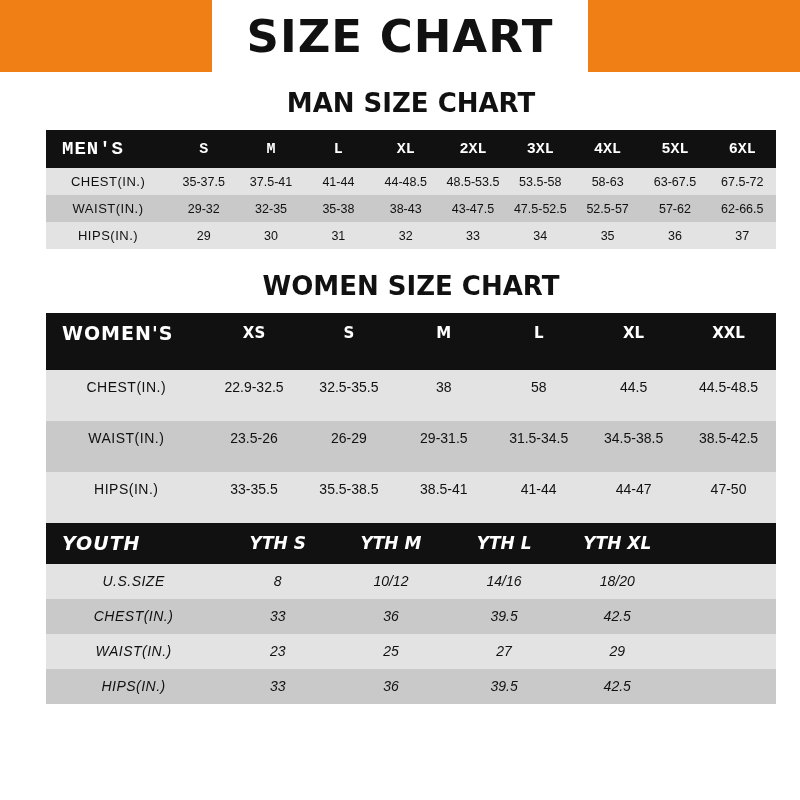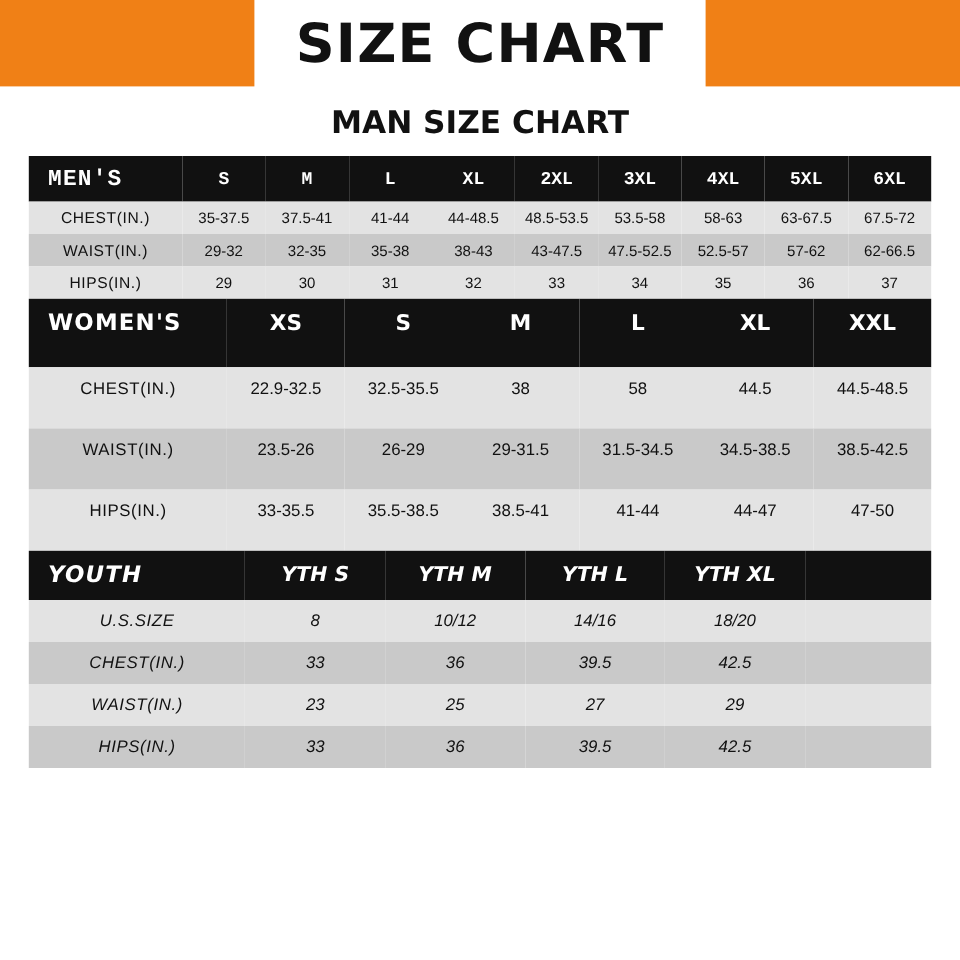--- a/index.html
+++ b/index.html
@@ -41,20 +41,21 @@
     font-weight: bold;
     font-size: 45px;
     letter-spacing: 1px;
     color: #111111;
     text-align: center;
     white-space: nowrap;
   }
 
   .content {
     padding: 0 24px;
+    margin-left: 22px;
   }
 
   .section-title {
     text-align: center;
     font-family: "DejaVu Sans", sans-serif;
     font-weight: bold;
     font-size: 26px;
     color: #111111;
     letter-spacing: 0px;
   }
@@ -103,21 +104,21 @@
     letter-spacing: 0.5px;
   }
 
   
   #men-table thead th { font-size: 15px; font-family: Liberation Mono, monospace; }
   #men-table thead th.rowlabel-head { font-size: 19px; }
   #men-table tbody td { font-size: 12.5px; }
   #men-table tbody td.rowlabel { font-size: 13px; }
 
   
-  #women-table thead th { font-size: 18px; }
+  #women-table thead th { font-size: 15px; }
   #women-table thead th.rowlabel-head { font-size: 19px; }
   #women-table tbody td { font-size: 14px; }
   #women-table tbody td.rowlabel { font-size: 14px; }
   #women-table thead th, #women-table tbody td { padding-top: 9px; padding-bottom: 26px; }
 
   
   #youth-table thead th { font-size: 17px; }
   #youth-table thead th.rowlabel-head { font-size: 19px; }
   #youth-table tbody td { font-size: 14px; }
   #youth-table tbody td.rowlabel { font-size: 14px; }
@@ -194,20 +195,21 @@
           <td>32</td>
           <td>33</td>
           <td>34</td>
           <td>35</td>
           <td>36</td>
           <td>37</td>
         </tr>
       </tbody>
     </table>
 
+    <div class="section-title t-women">WOMEN SIZE CHART</div>
     <table class="chart" id="women-table">
       <thead>
         <tr>
           <th class="rowlabel-head" style="width:22%">WOMEN'S</th>
           <th>XS</th>
           <th>S</th>
           <th>M</th>
           <th>L</th>
           <th>XL</th>
           <th>XXL</th>

